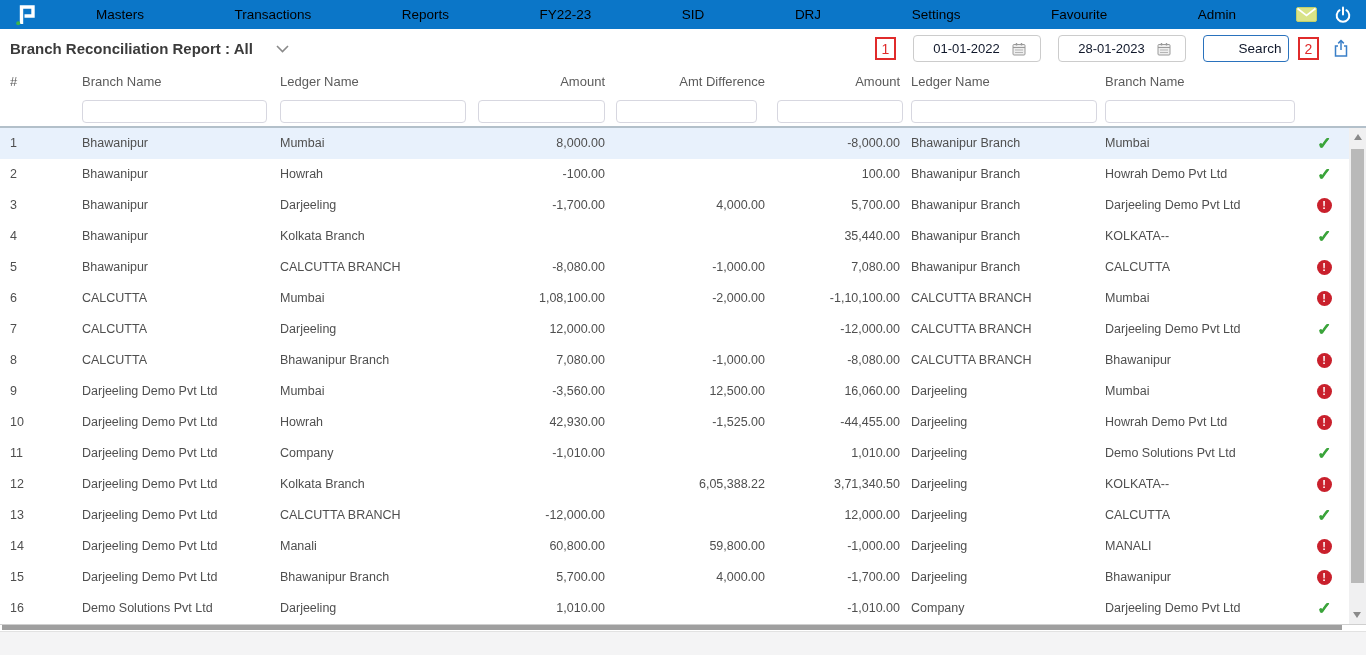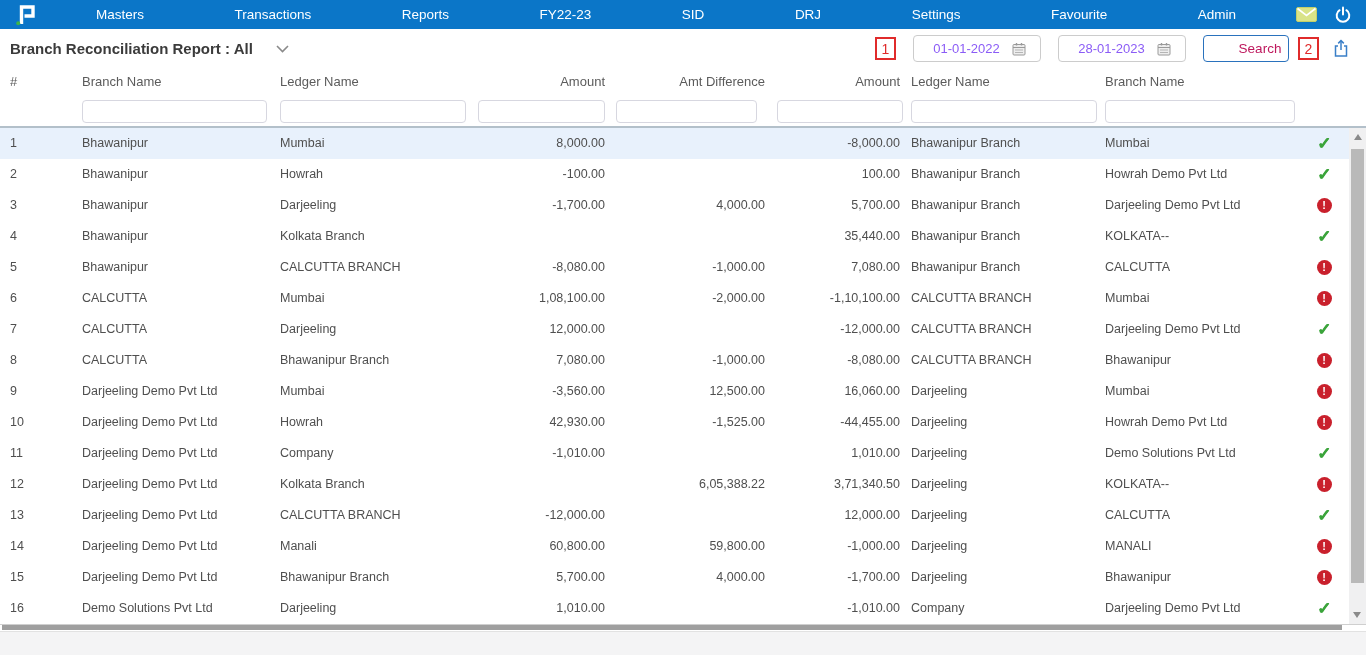--- a/index.html
+++ b/index.html
@@ -7,37 +7,37 @@
   body {
     font-family: "Liberation Sans", sans-serif;
     background:#fff; position:relative; color:#4f4f4f;
   }
 
   
   .navbar { position:absolute; top:0; left:0; width:1366px; height:29px;
     background:#0b76c8; display:flex; align-items:center; }
   .logo { margin-left:13px; width:28px; height:26px; flex:0 0 auto; display:flex; align-items:center; }
   .nav-items { display:flex; flex:1; margin:0 60px 0 55px; justify-content:space-between; }
-  .nav-item { color:#ffffff; font-size:13.5px; cursor:pointer; white-space:nowrap; }
+  .nav-item { color:#000000; font-size:13.5px; cursor:pointer; white-space:nowrap; }
   .nav-icons { display:flex; align-items:center; gap:17px; margin-right:14px; }
 
   
   .toolbar { position:absolute; top:29px; left:0; width:1366px; height:39px;
     background:#fff; display:flex; align-items:center; }
   .report-title { margin-left:10px; font-weight:bold; font-size:15px; color:#3b3b3b;
     display:flex; align-items:center; gap:23px; }
   .controls { margin-left:auto; display:flex; align-items:center; margin-right:16px; }
   .marker { border:2px solid #e02b2b; color:#e02b2b; min-width:21px; height:23px; padding:0 3px;
     display:flex; align-items:center; justify-content:center; font-size:14px; background:#fff; }
   .datebox { width:128px; height:27px; border:1px solid #ccc; border-radius:4px; background:#fff;
     display:flex; align-items:center; justify-content:center; gap:7px; margin-left:17px; }
-  .dateval { border:none; outline:none; width:76px; font-size:13px; color:#8b5cf6;
+  .dateval { border:none; outline:none; width:76px; font-size:13px; color:#0f172a;
     text-align:center; font-family:"Liberation Sans",sans-serif; background:transparent; }
   .search-btn { margin-left:17px; width:86px; height:27px; background:#fff; cursor:pointer;
-    border:1px solid #2a72bd; border-radius:4px; color:#be185d; font-size:13.5px;
+    border:1px solid #2a72bd; border-radius:4px; color:#0f172a; font-size:13.5px;
     font-family:"Liberation Sans",sans-serif;padding-left:28px; }
   .marker2 { margin-left:9px; }
   .share-btn { margin-left:13px; background:none; border:none; cursor:pointer; padding:0; line-height:0; }
 
   
   .thead { position:absolute; top:68px; left:0; width:1366px; height:30px; }
   .filters { position:absolute; top:98px; left:0; width:1366px; height:28px; }
   .hlabel { position:absolute; top:6px; font-size:13px; color:#5b5b5b; white-space:nowrap; }
   .filter-input { position:absolute; top:2px; height:23px; border:1px solid #d7d7e0;
     border-radius:4px; background:#fff; outline:none; padding:0 6px; font-size:12px; }

